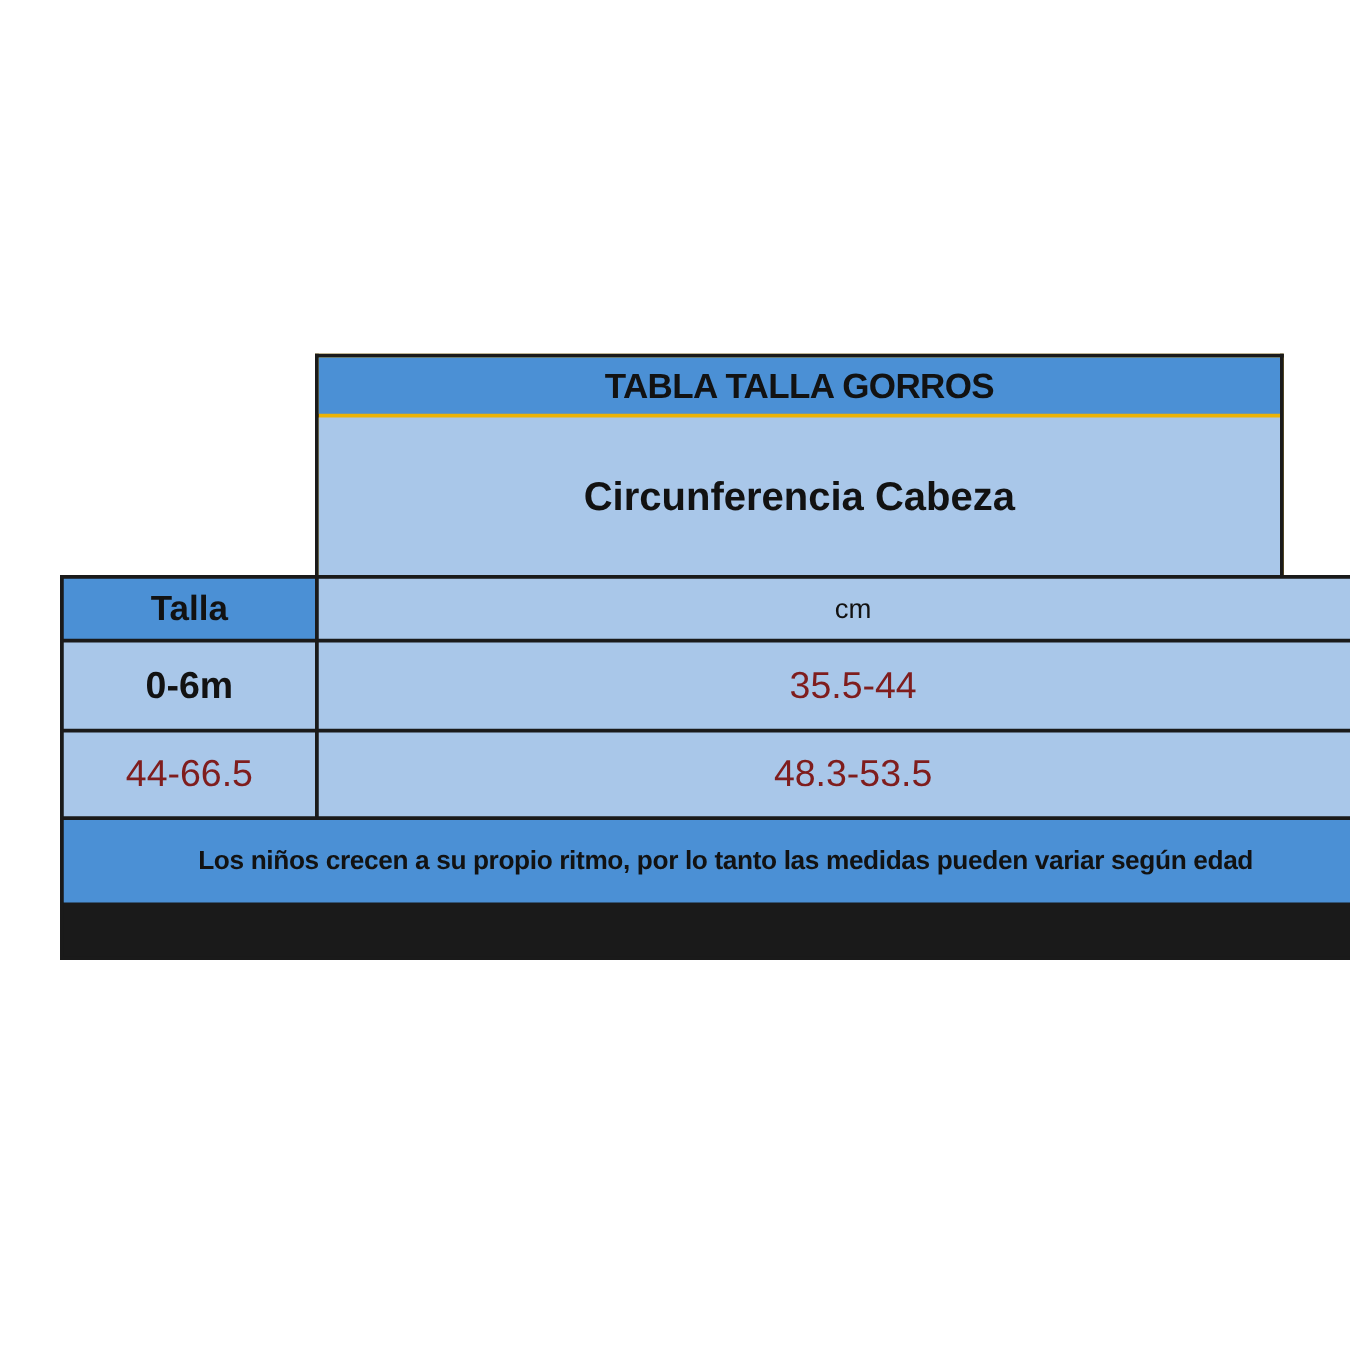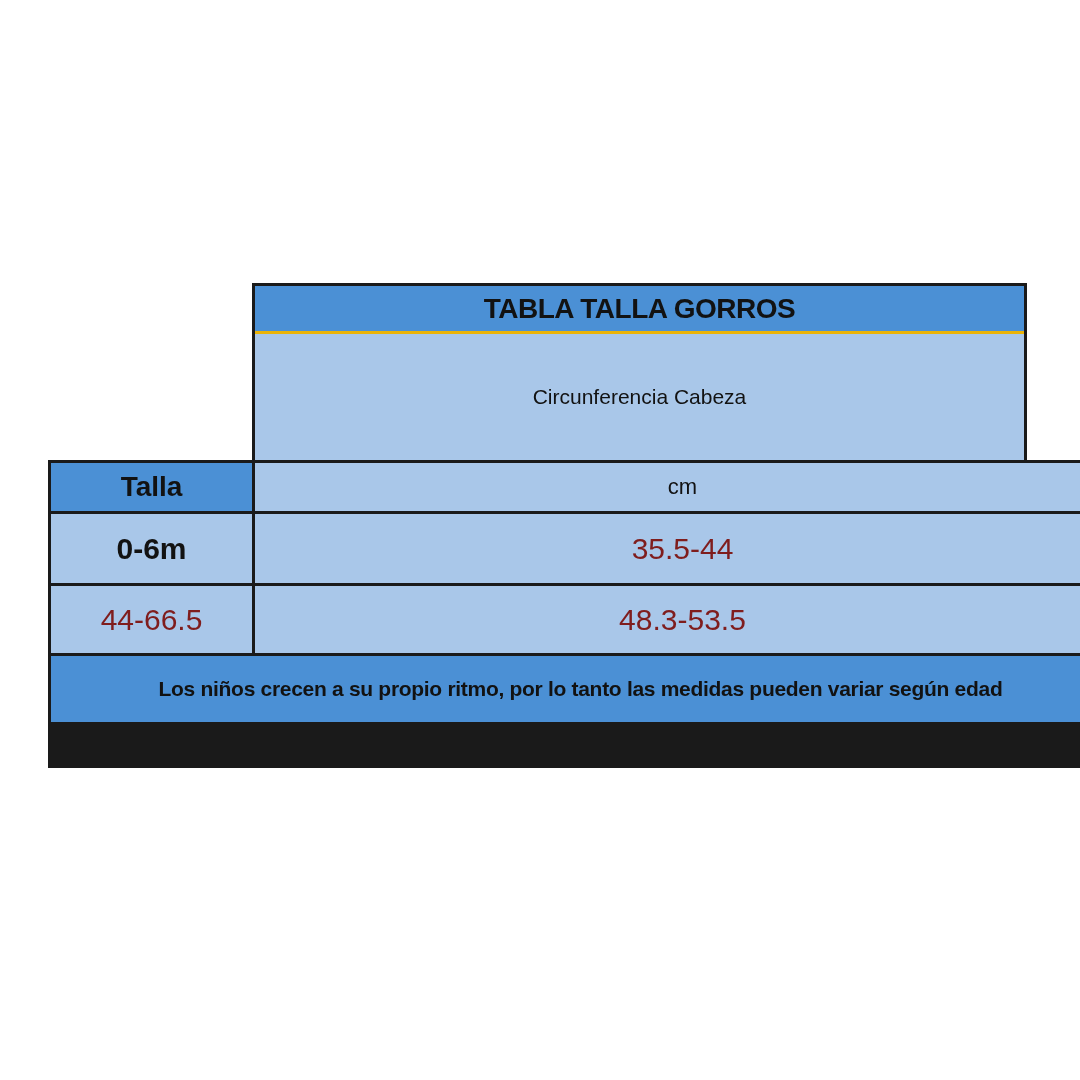--- a/index.html
+++ b/index.html
@@ -58,22 +58,22 @@
   }
   .fill-dark  { background: #4b90d5; }
   .fill-light { background: #a9c7e9; }
 
   .title {
     font-size: 28px;
     font-weight: 700;
     letter-spacing: -0.5px;
   }
   .subtitle {
-    font-size: 21px;
-    font-weight: 400;
+    font-size: 32px;
+    font-weight: 700;
   }
   .col-header-talla {
     font-size: 28px;
     font-weight: 700;
   }
   .col-header-cm {
     font-size: 22px;
     font-weight: 400;
   }
   .size-cell {

